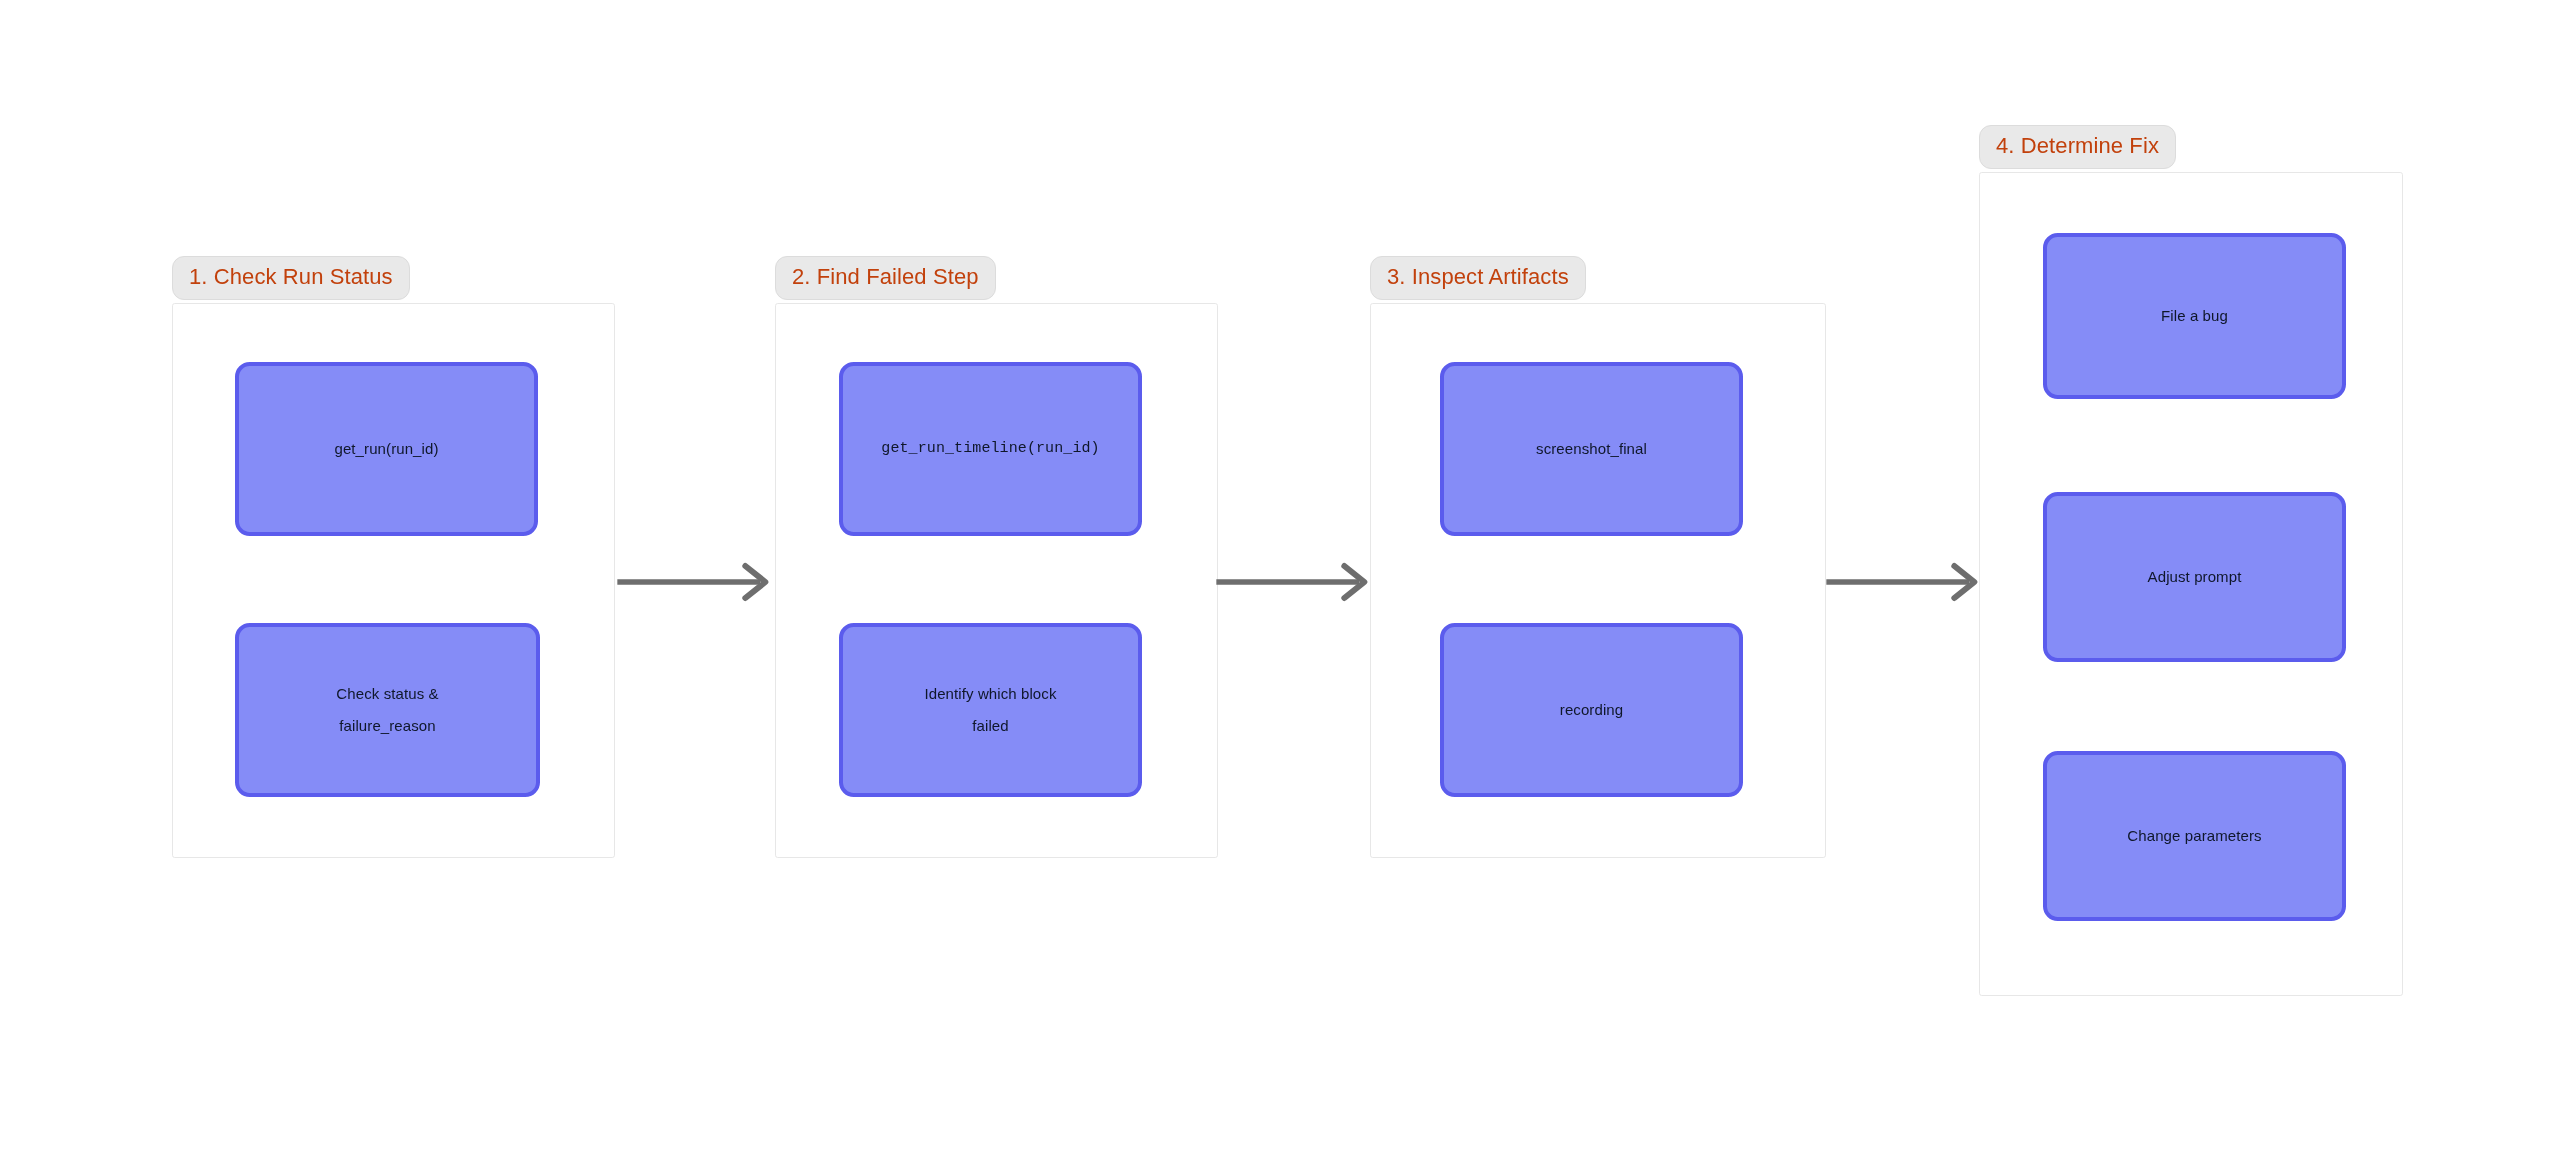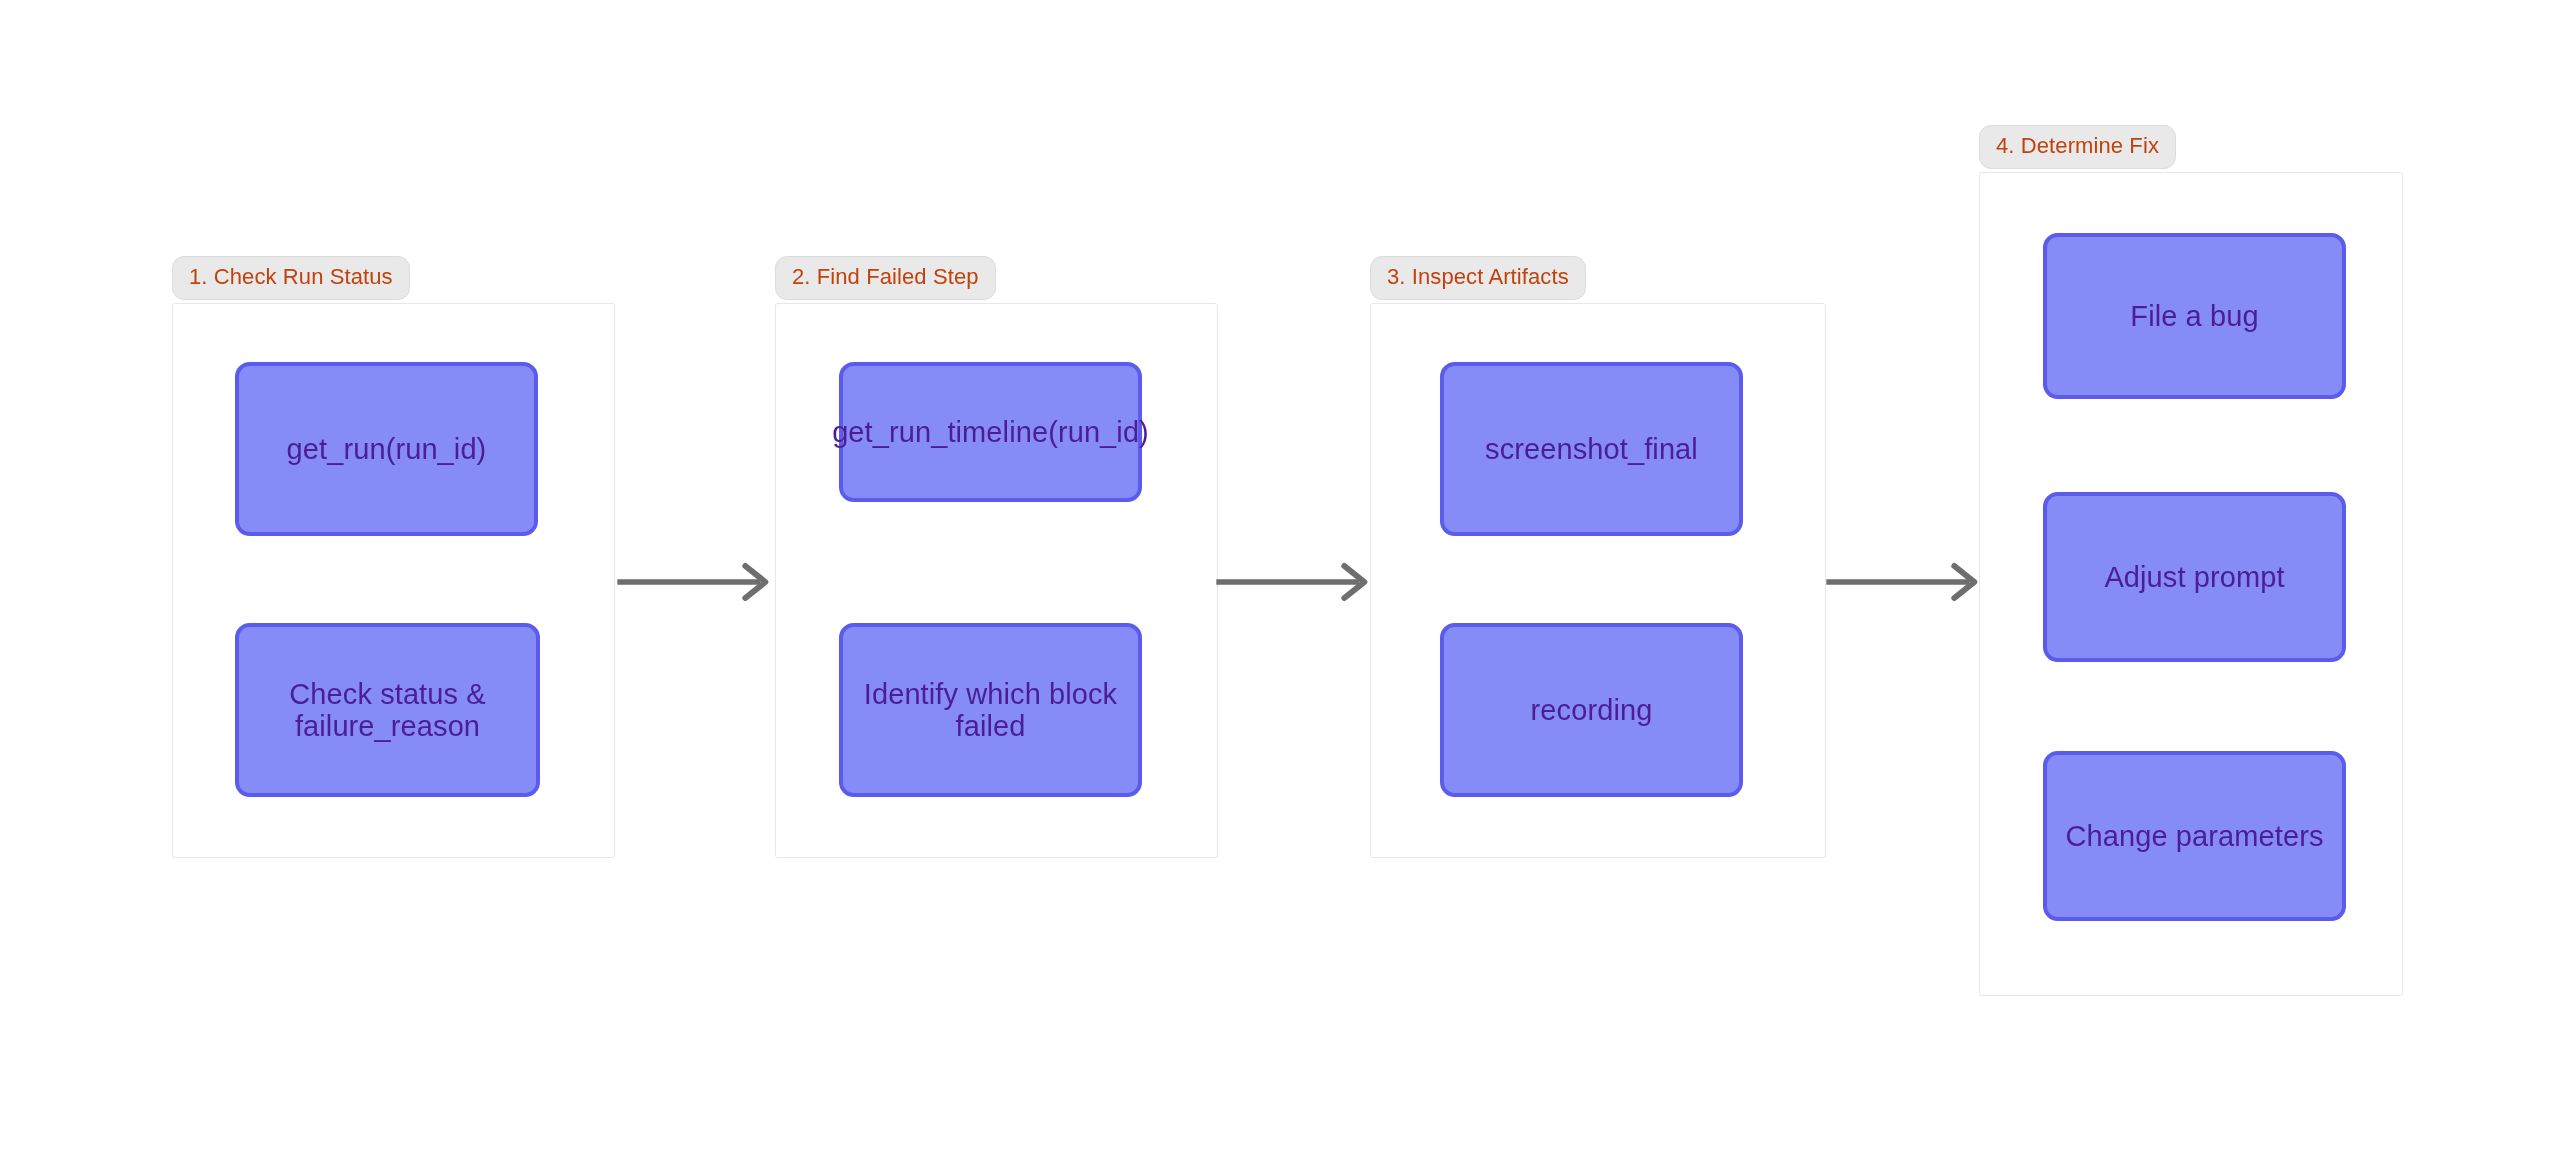--- a/index.html
+++ b/index.html
@@ -60,22 +60,22 @@
     border: 4.7px solid #5b5ced;
     border-radius: 14.8px;
     box-sizing: border-box;
     display: flex;
     align-items: center;
     justify-content: center;
     text-align: center;
     z-index: 2;
   }
   .node-label {
-    color: #4c1d95;
-    font-size: 29px;
+    color: #0f172a;
+    font-size: 15px;
     line-height: 32px;
     letter-spacing: 0.1px;
     padding: 0 10.7px;
     white-space: pre-line;
   }
 
   
   .arrow {
     position: absolute;
     z-index: 2;
@@ -111,21 +111,21 @@
   </div>
 
   <div class="node" style="left:235px; top:362px; width:303px; height:174px;justify-content:center;">
     <span class="node-label">get_run(run_id)</span>
   </div>
   <div class="node" style="left:235px; top:623px; width:305px; height:174px;">
     <span class="node-label">Check status &amp;
 failure_reason</span>
   </div>
 
-  <div class="node" style="left:839px; top:362px; width:303px; height:140px;">
+  <div class="node" style="left:839px; top:362px; width:303px; height:174px;font-family:Liberation Mono, monospace;">
     <span class="node-label">get_run_timeline(run_id)</span>
   </div>
   <div class="node" style="left:839px; top:623px; width:303px; height:174px;">
     <span class="node-label">Identify which block
 failed</span>
   </div>
 
   <div class="node" style="left:1440px; top:362px; width:303px; height:174px;">
     <span class="node-label">screenshot_final</span>
   </div>

